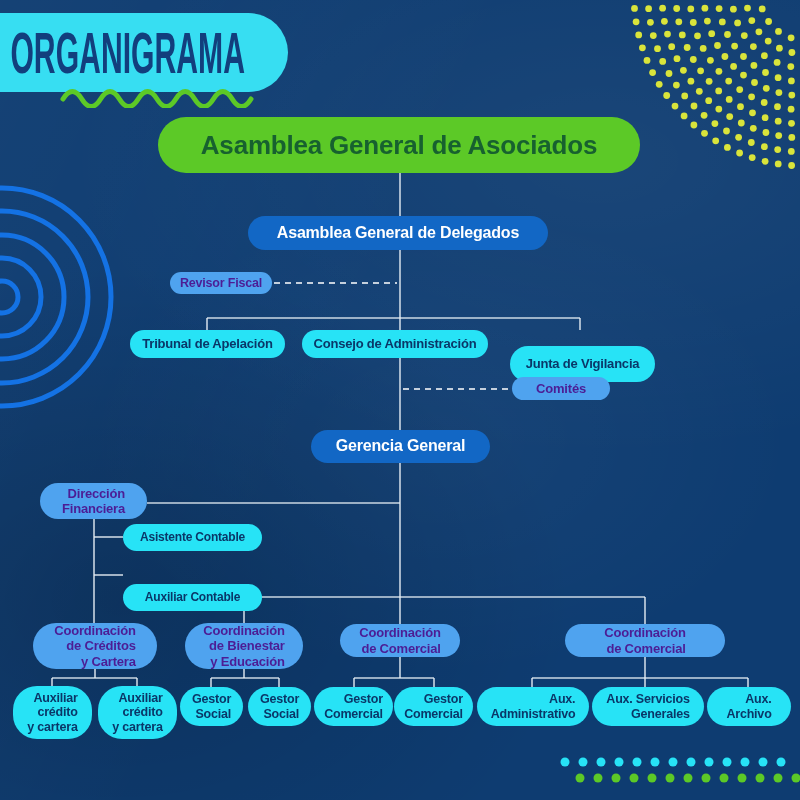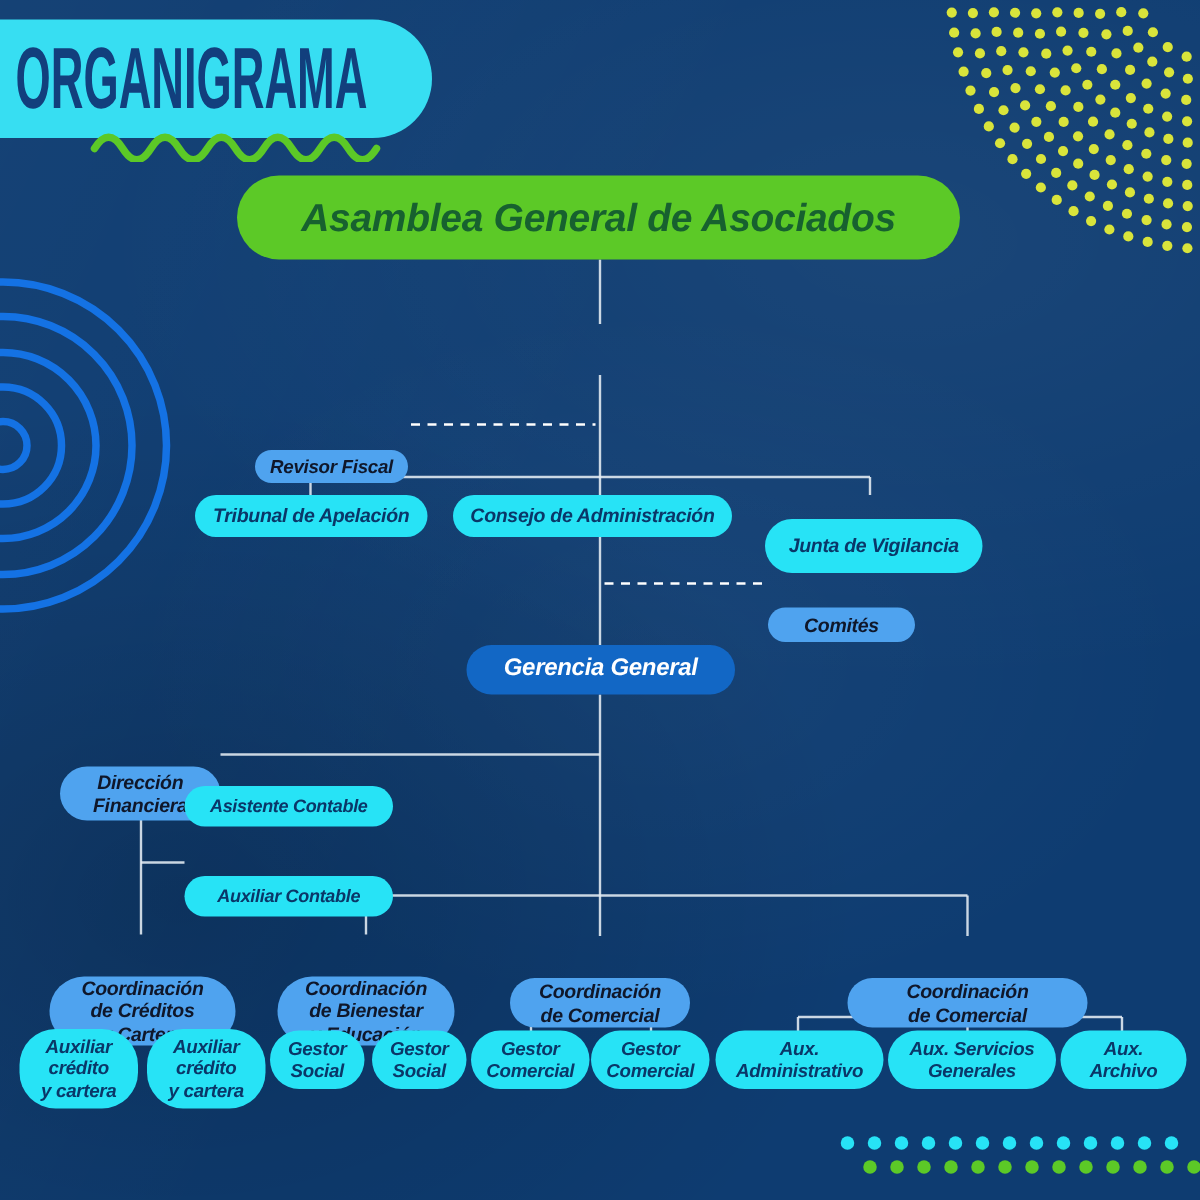--- a/index.html
+++ b/index.html
@@ -15,25 +15,25 @@
 
   
   #banner{position:absolute;left:0;top:13px;width:288px;height:79px;background:#37def2;
     border-radius:0 40px 40px 0;z-index:5;display:flex;align-items:center;}
   #banner .t{font-weight:700;font-size:58px;color:#123f7d;transform:scaleX(.52);
     transform-origin:left center;padding-left:20px;letter-spacing:0px;white-space:nowrap;}
   #squiggle{position:absolute;left:58px;top:82px;z-index:6;}
 
   
   .pill{position:absolute;display:flex;align-items:center;justify-content:center;
-    text-align:center;font-weight:700;white-space:pre-line;line-height:1.16;
-    border-radius:999px;letter-spacing:-.2px;z-index:3;box-sizing:border-box;padding:0 4px;font-style:italic;}
+    text-align:right;font-weight:700;white-space:pre-line;line-height:1.16;
+    border-radius:999px;letter-spacing:-.2px;z-index:3;box-sizing:border-box;padding:0 4px;}
   .green{background:#5cc927;color:#17612f;}
   .dkblue{background:#1267c5;color:#ffffff;}
-  .ltblue{background:#4fa3ef;color:#0f172a;margin-top:28px;}
+  .ltblue{background:#4fa3ef;color:#4c1d95;}
   .cyan{background:#27e3f6;color:#0a3768;}
   .rr{border-radius:24px;}
   .f26{font-size:26px;} .f16{font-size:16px;} .f14{font-size:12px;}
   .f13{font-size:13px;} .f12{font-size:12.5px;}
 
   .n1{left:158px;top:117px;width:482px;height:56px;}
   .n2{left:248px;top:216px;width:300px;height:34px;}
   .n3{left:170px;top:272px;width:102px;height:22px;}
   .n4{left:130px;top:330px;width:155px;height:28px;}
   .n5{left:302px;top:330px;width:186px;height:28px;}
@@ -276,20 +276,21 @@
   </svg>
 
   <div id="banner">
     <span class="t">ORGANIGRAMA</span>
   </div>
   <svg id="squiggle" width="196" height="26">
     <path d="M5,17 q9.4,-15 18.8,0 t18.8,0 t18.8,0 t18.8,0 t18.8,0 t18.8,0 t18.8,0 t18.8,0 t18.8,0 t18.8,0" fill="none" stroke="#5cc927" stroke-width="5" stroke-linecap="round"></path>
   </svg>
 
   <div class="pill green n1 f26">Asamblea General de Asociados</div>
+  <div class="pill dkblue n2 f16">Asamblea General de Delegados</div>
   <div class="pill ltblue n3 f12">Revisor Fiscal</div>
   <div class="pill cyan n5 f13">Consejo de Administración</div>
   <div class="pill cyan n4 f13">Tribunal de Apelación</div>
   <div class="pill cyan n6 f13">Junta de Vigilancia</div>
   <div class="pill ltblue n7 f13">Comités</div>
   <div class="pill dkblue n8 f16">Gerencia General</div>
   <div class="pill ltblue n9 f13">Dirección
 Financiera</div>
   <div class="pill cyan n10 f14">Asistente Contable</div>
   <div class="pill cyan n11 f14">Auxiliar Contable</div>

